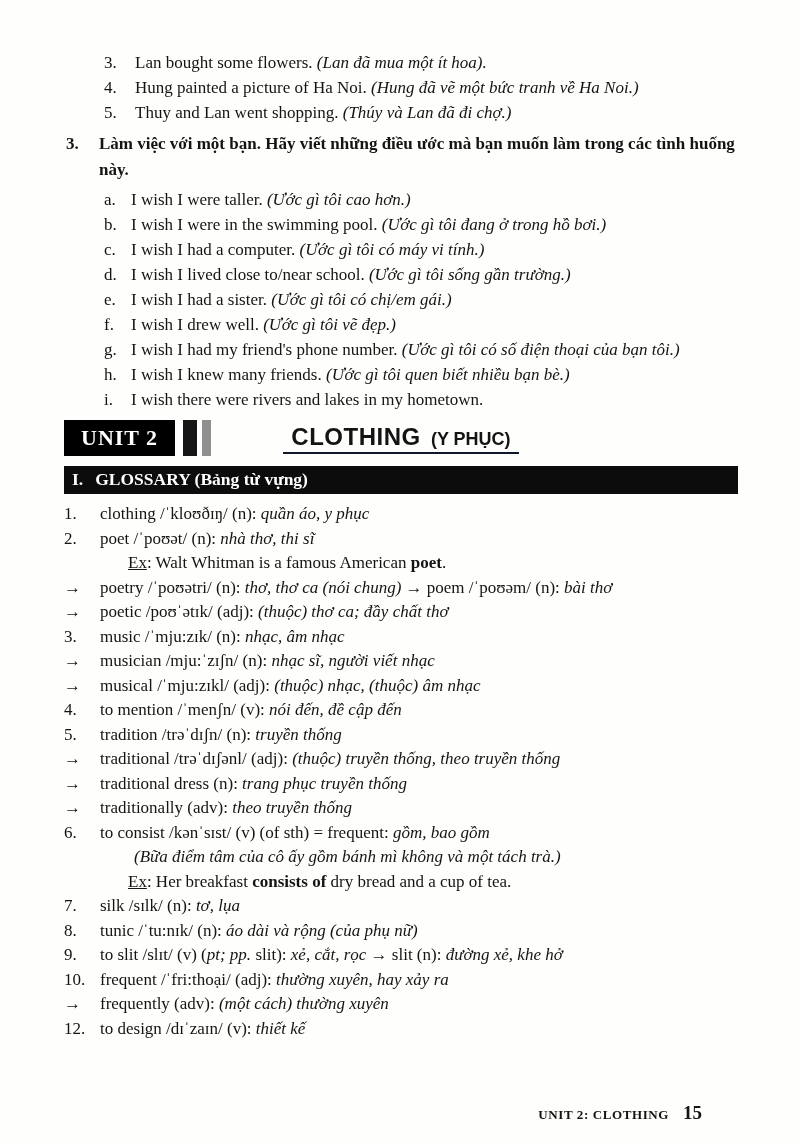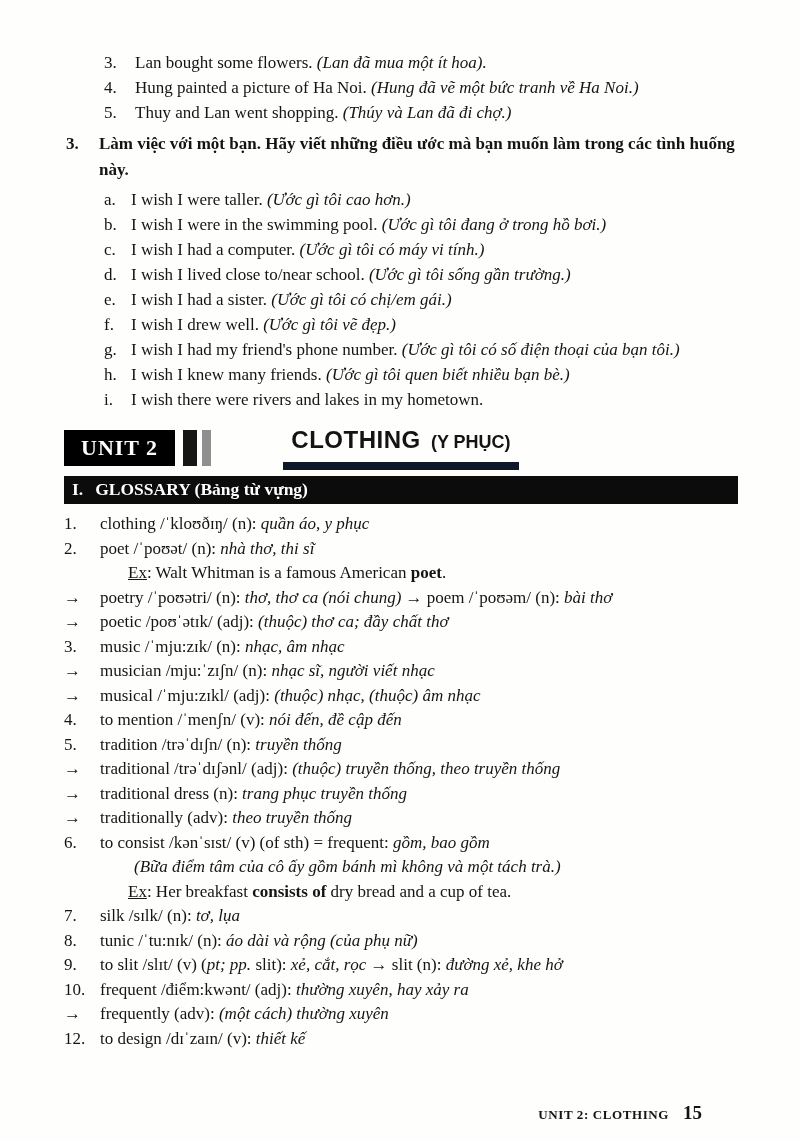--- a/index.html
+++ b/index.html
@@ -28,32 +28,32 @@
   .intro .marker { width: 31px; }
 
   .task { margin-left: 2px; margin-top: 6px; font-weight: bold; }
   .task .line { line-height: 26px; }
   .task .marker { width: 33px; }
 
   .wishes { margin-left: 40px; margin-top: 4px; }
   .wishes .line { line-height: 25px; }
   .wishes .marker { width: 27px; }
 
-  .banner { position: relative; display: flex; align-items: center; margin-top: 16px; height: 40px; }
+  .banner { position: relative; display: flex; align-items: center; margin-top: 6px; height: 40px; }
   .unit-box {
     background: #000; color: #fff;
     font-weight: bold; font-size: 22px; letter-spacing: 1px;
     padding: 5px 17px 6px 17px; line-height: 1;
     height: 36px; display: flex; align-items: center;
   }
   .bar { height: 36px; }
   .bar-dark { width: 14px; background: #161616; margin-left: 8px; }
   .bar-gray { width: 9px; background: #8f8f8f; margin-left: 5px; }
   .title-wrap { position: absolute; left: 0; right: 0; text-align: center; pointer-events: none; }
-  .title-underline { display: inline-block; border-bottom: 8px solid #0f172a; padding: 0 8px 8px 8px; }
+  .title-underline { display: inline-block; border-bottom: 2px solid #0f172a; padding: 0 8px 1px 8px; }
   .unit-title { font-family: "Liberation Sans", "DejaVu Sans", sans-serif; font-weight: bold; font-size: 24px; letter-spacing: 0.5px; }
   .unit-subtitle { font-family: "Liberation Sans", "DejaVu Sans", sans-serif; font-weight: bold; font-size: 18px; margin-left: 6px; }
 
   .gloss-header {
     margin-top: 8px; background: #0c0c0c; color: #fff;
     font-weight: bold; font-size: 17.5px;
     padding: 3px 8px 4px 8px;
     display: flex; align-items: baseline;
   }
   .gloss-header .numeral { margin-right: 12px; }
@@ -226,21 +226,21 @@
       <div class="line">
         <span class="marker">8.</span>
         <span class="body"><span class="s-r">tunic /ˈtu:nɪk/ (n): </span><span class="s-i">áo dài và rộng (của phụ nữ)</span></span>
       </div>
       <div class="line">
         <span class="marker">9.</span>
         <span class="body"><span class="s-r">to slit /slɪt/ (v) (</span><span class="s-i">pt; pp.</span><span class="s-r"> slit): </span><span class="s-i">xẻ, cắt, rọc</span><span class="s-r"> → slit (n): </span><span class="s-i">đường xẻ, khe hở</span></span>
       </div>
       <div class="line">
         <span class="marker">10.</span>
-        <span class="body"><span class="s-r">frequent /điểm:kwənt/ (adj): </span><span class="s-i">thường xuyên, hay xảy ra</span></span>
+        <span class="body"><span class="s-r">frequent /ˈfri:thoại/ (adj): </span><span class="s-i">thường xuyên, hay xảy ra</span></span>
       </div>
       <div class="line">
         <span class="marker">→</span>
         <span class="body"><span class="s-r">frequently (adv): </span><span class="s-i">(một cách) thường xuyên</span></span>
       </div>
       <div class="line">
         <span class="marker">12.</span>
         <span class="body"><span class="s-r">to design /dɪˈzaɪn/ (v): </span><span class="s-i">thiết kế</span></span>
       </div>
     </div>

